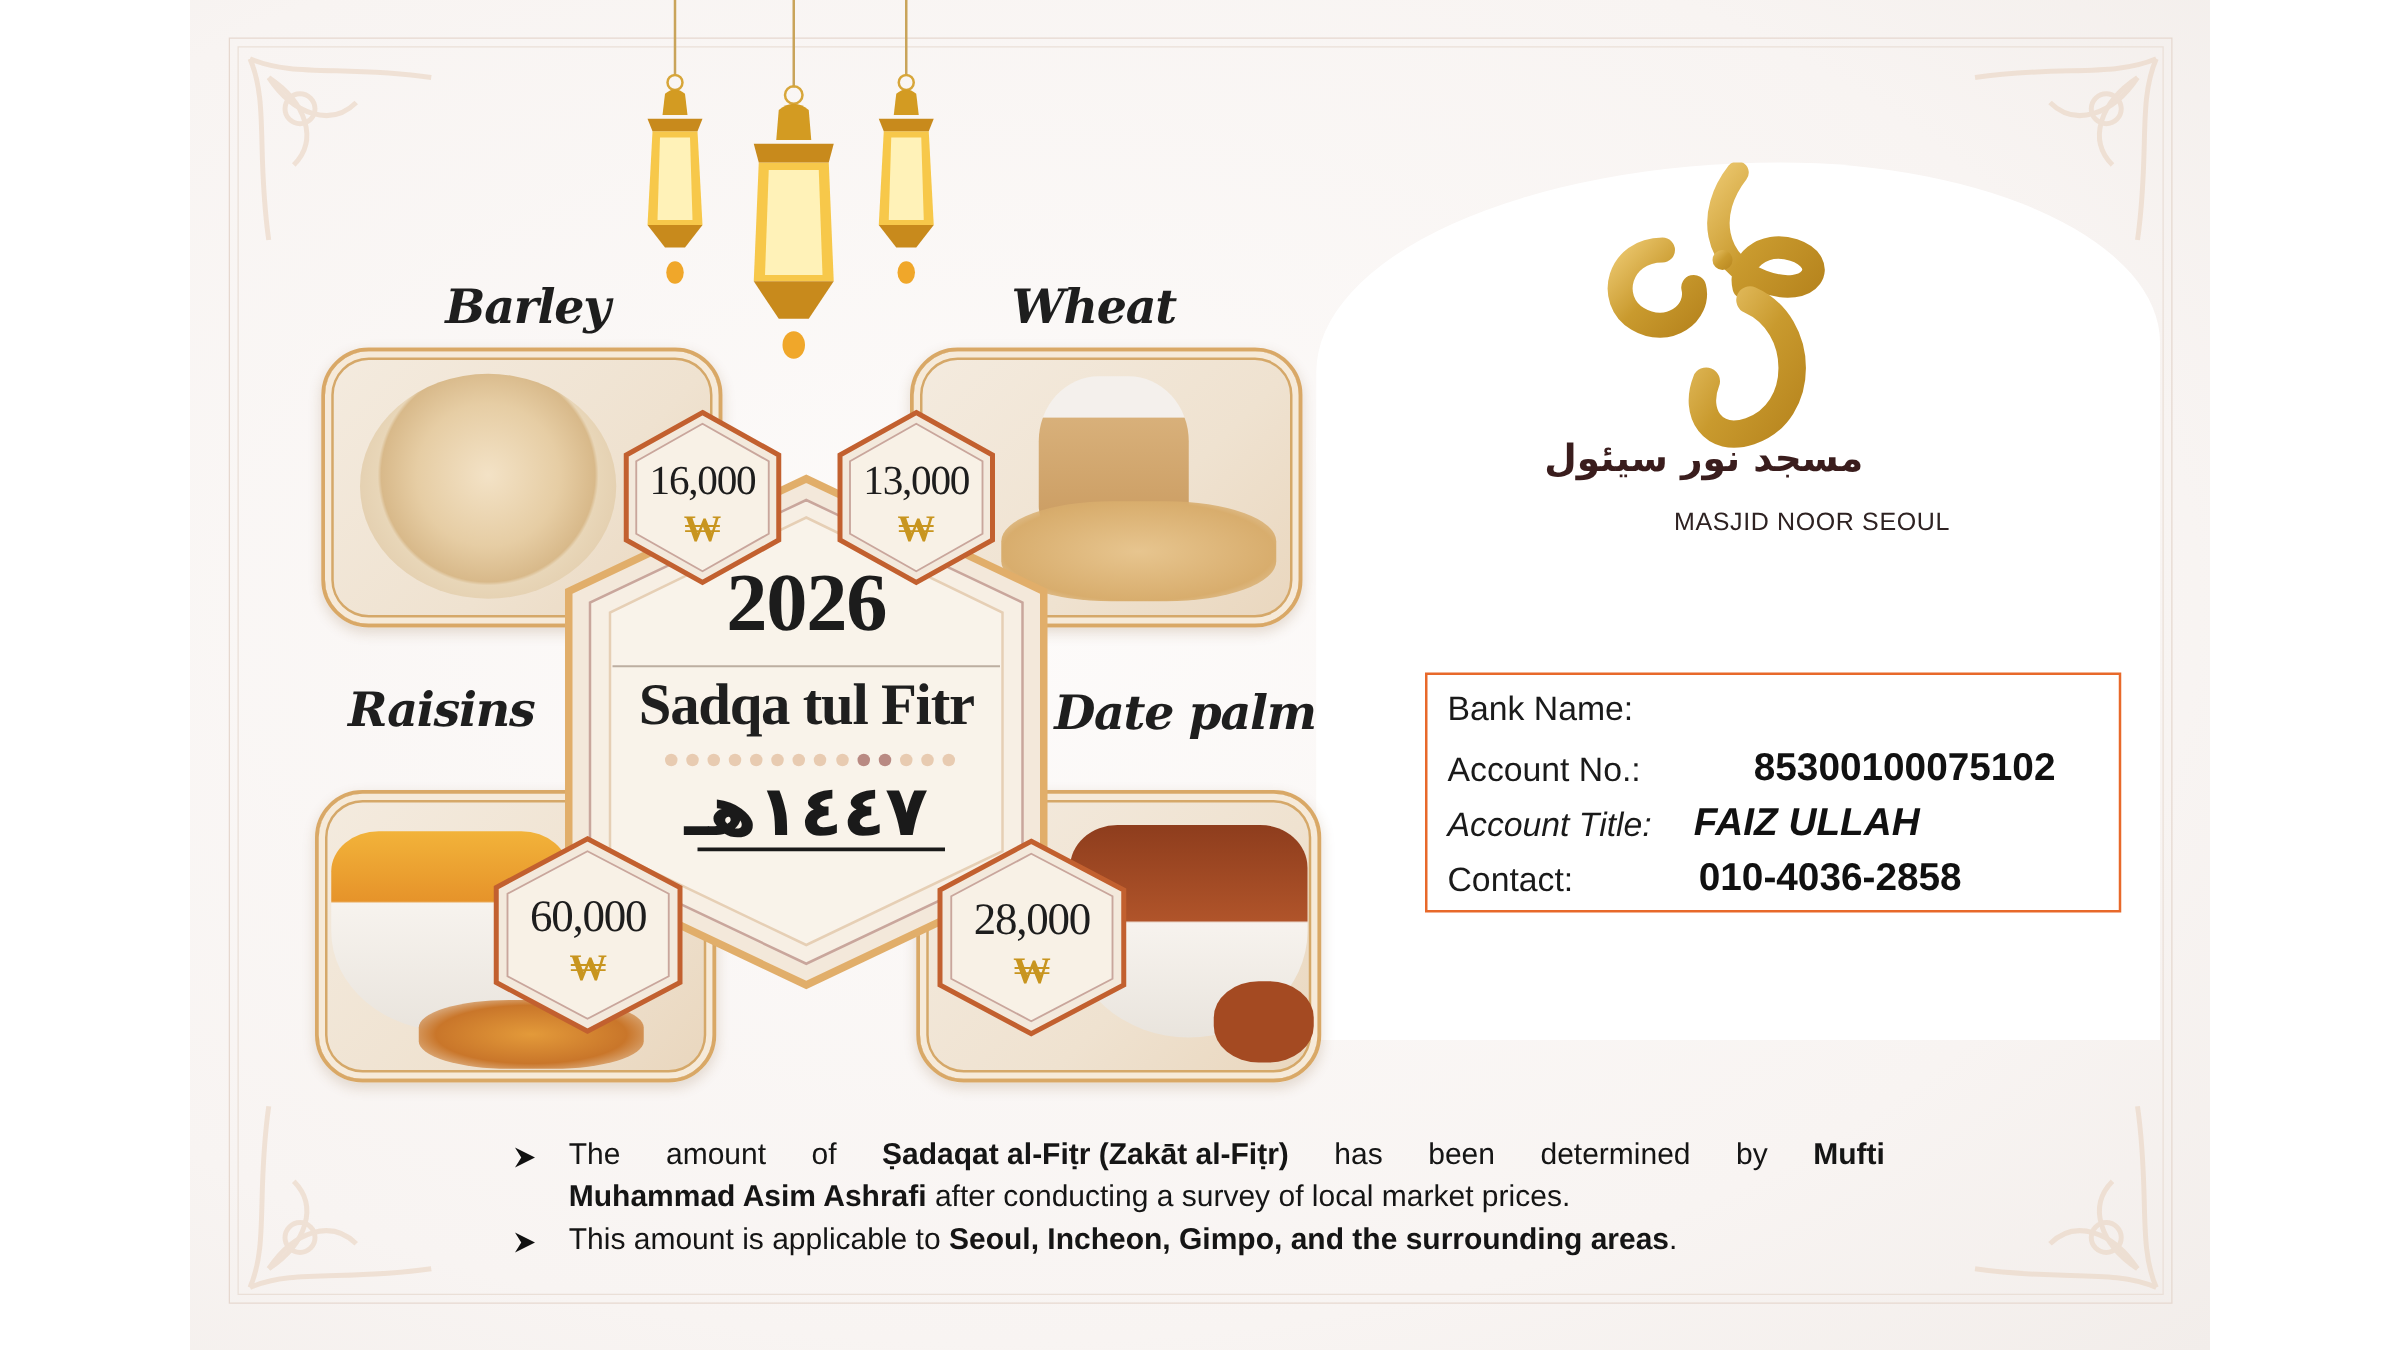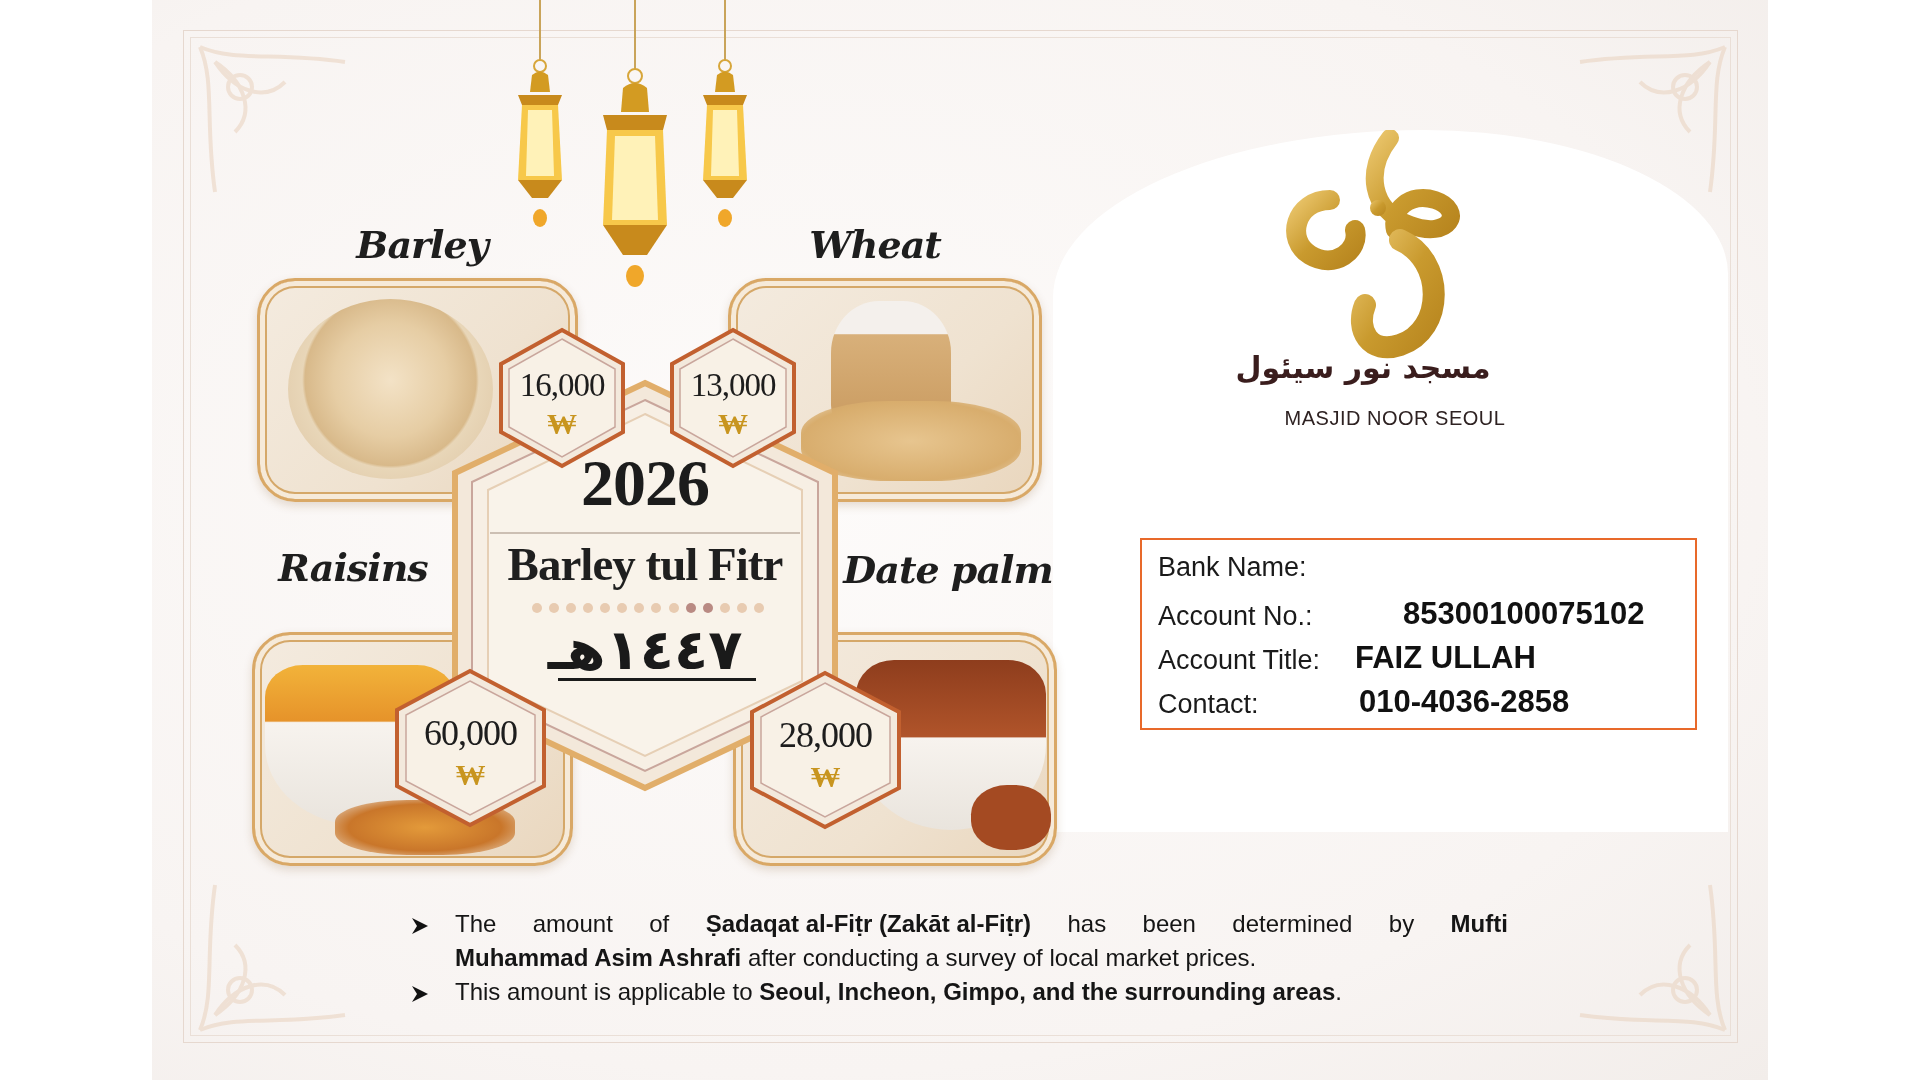--- a/index.html
+++ b/index.html
@@ -76,21 +76,21 @@
     font-family:"DejaVu Sans", sans-serif; font-weight:bold; font-size:56px; color:#1a1a1a;
   }
   .hijri-underline { position:absolute; left:558px; top:678px; width:198px; height:3px; background:#1a1a1a; }
 
   .logo { position:absolute; left:1270px; top:130px; width:230px; height:230px; }
   .logo-arabic {
     position:absolute; left:1198px; top:350px; width:330px; text-align:center;
     font-family:"DejaVu Sans", sans-serif; font-weight:bold; font-size:30px; color:#3a1d1d;
   }
   .logo-en {
-    position:absolute; left:1230px; top:407px; width:330px; text-align:center;
+    position:absolute; left:1230px; top:407px; width:330px; text-align:right;
     font-family:"Liberation Sans", sans-serif; font-size:20px; color:#2e2222; letter-spacing:0.5px;
   }
 
   .bank-box {
     position:absolute; left:1140px; top:538px; width:557px; height:192px;
     border:2.5px solid #e8692a; box-sizing:border-box; background:#ffffff;
   }
   .bank-row { position:absolute; left:16px; display:flex; align-items:flex-end; white-space:nowrap; }
   .bank-label { font-family:"Liberation Sans", sans-serif; font-size:27px; color:#1a1a1a; }
   .bank-value { font-family:"Liberation Sans", sans-serif; font-weight:bold; font-size:31px; color:#111; }
@@ -201,21 +201,21 @@
   <div class="bowl" style="left:235px;top:150px;width:80px;height:65px;border-radius:45%;background:#a44a22;"></div>
 </div>
 
 <svg class="center-hex" viewBox="0 0 390 415">
   <polygon points="195,5 385,95 385,320 195,410 5,320 5,95" fill="#f3e8da" stroke="#e1ae6a" stroke-width="6"></polygon>
   <polygon points="195,22 368,104 368,311 195,393 22,311 22,104" fill="#f7efe4" stroke="#c9a69c" stroke-width="2"></polygon>
   <polygon points="195,36 352,112 352,303 195,378 38,303 38,112" fill="#f9f3ea" stroke="#e6cfb5" stroke-width="2"></polygon>
   <line x1="40" y1="155" x2="350" y2="155" stroke="#bcaea1" stroke-width="1.5"></line>
 </svg>
 <div class="center-year">2026</div>
-<div class="center-title">Barley tul Fitr</div>
+<div class="center-title">Sadqa tul Fitr</div>
 <div class="center-dots">
   <span></span>
     <span></span>
     <span></span>
     <span></span>
     <span></span>
     <span></span>
     <span></span>
     <span></span>
     <span></span>
@@ -278,21 +278,21 @@
 <div class="logo-en">MASJID NOOR SEOUL</div>
 
 <div class="bank-box">
   <div class="bank-row" style="top:12px;">
     <span class="bank-label" style="width:197px;">Bank Name:</span>
   </div>
   <div class="bank-row" style="top:56px;gap:48px;">
     <span class="bank-label" style="width:197px;">Account No.:</span>
     <span class="bank-value">85300100075102</span>
   </div>
-  <div class="bank-row" style="top:100px;">
+  <div class="bank-row" style="top:100px;font-style:italic;">
     <span class="bank-label" style="width:197px;">Account Title:</span>
     <span class="bank-value">FAIZ ULLAH</span>
   </div>
   <div class="bank-row" style="top:144px;">
     <span class="bank-label" style="width:201px;">Contact:</span>
     <span class="bank-value">010-4036-2858</span>
   </div>
 </div>
 
 <div class="notes">

